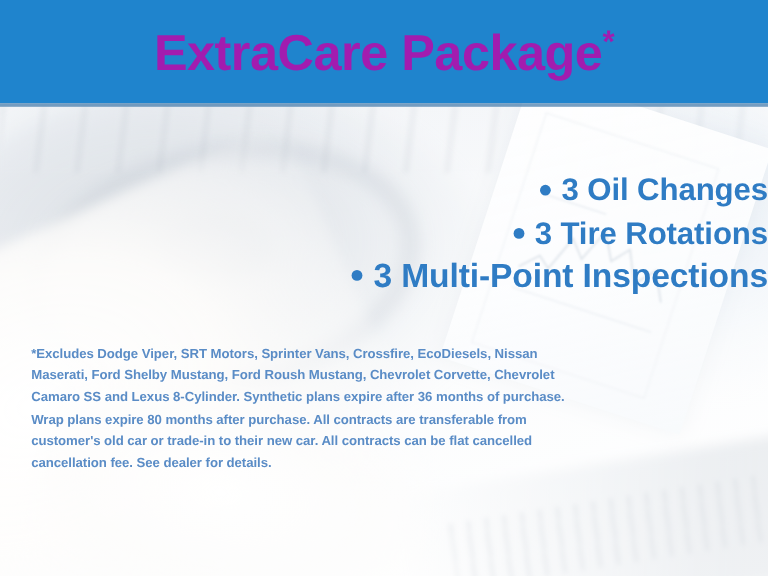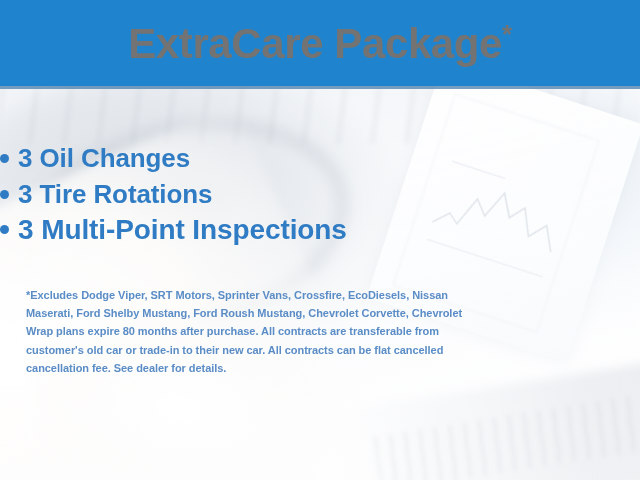--- a/index.html
+++ b/index.html
@@ -208,42 +208,42 @@
     background: #4a7fae;
     opacity: .75;
     z-index: 5;
   }
   .header-title {
     position: absolute;
     left: 0;
     top: 17px;
     width: 640px;
     text-align: center;
-    color: #737373;
+    color: #a21caf;
     font-size: 42px;
     font-weight: bold;
     letter-spacing: -0.4px;
     line-height: 54px;
     white-space: nowrap;
     z-index: 6;
   }
   .header-title .star {
     font-size: 26px;
     vertical-align: super;
     line-height: 0;
   }
 
   
   .benefits {
     position: absolute;
     left: 0;
     top: 140px;
     width: 640px;
     z-index: 4;
-    text-align: left;
+    text-align: right;
   }
   .benefit {
     color: #2f7cc4;
     font-size: 26px;
     font-weight: bold;
     line-height: 36px;
     letter-spacing: -0.1px;
     white-space: nowrap;
   }
   .benefit .bullet {
@@ -306,18 +306,19 @@
 
   <div class="benefits">
     <div class="benefit"><span class="bullet"></span><span>3 Oil Changes</span></div>
     <div class="benefit"><span class="bullet"></span><span>3 Tire Rotations</span></div>
     <div class="benefit benefit-3"><span class="bullet"></span><span>3 Multi-Point Inspections</span></div>
   </div>
 
   <div class="disclaimer">
     <p>*Excludes Dodge Viper, SRT Motors, Sprinter Vans, Crossfire, EcoDiesels, Nissan</p>
     <p>Maserati, Ford Shelby Mustang, Ford Roush Mustang, Chevrolet Corvette, Chevrolet</p>
+    <p>Camaro SS and Lexus 8-Cylinder. Synthetic plans expire after 36 months of purchase.</p>
     <p>Wrap plans expire 80 months after purchase. All contracts are transferable from</p>
     <p>customer's old car or trade-in to their new car. All contracts can be flat cancelled</p>
     <p>cancellation fee. See dealer for details.</p>
   </div>
 
 </div>
 
 </body></html>

